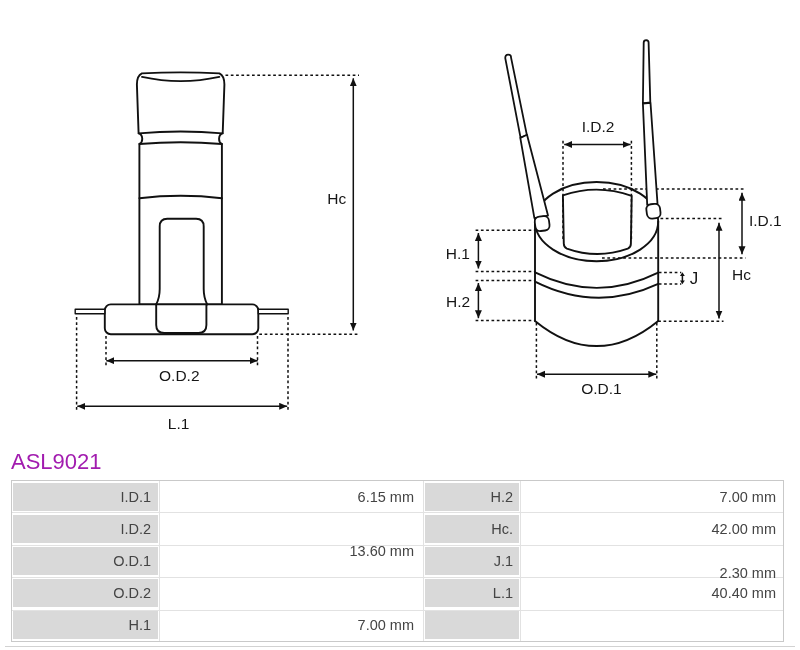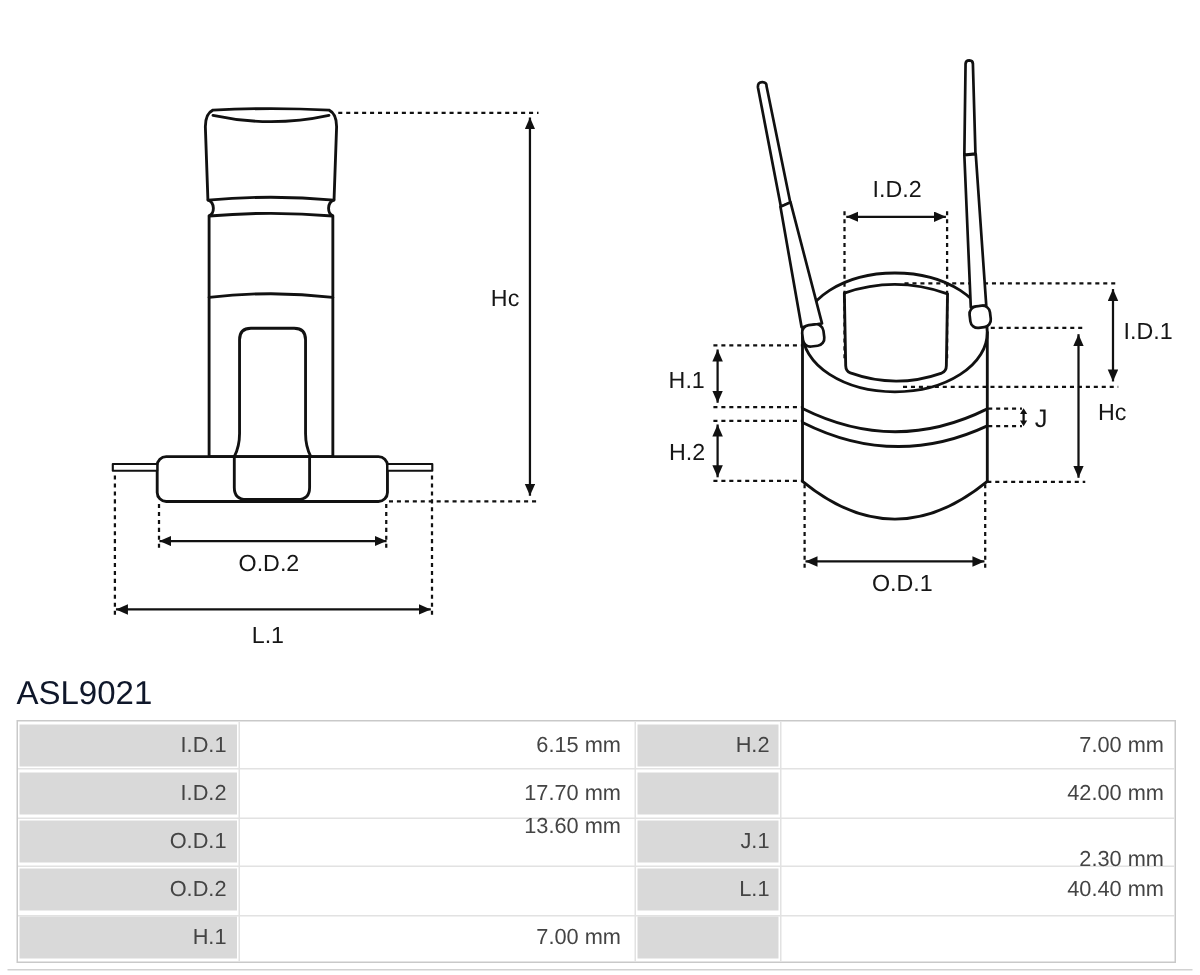--- a/index.html
+++ b/index.html
@@ -1,18 +1,18 @@
 <!DOCTYPE html>
 <html><head>
 <meta charset="utf-8">
 <style>
   html,body{margin:0;padding:0;background:#fff;}
   body{width:800px;height:650px;position:relative;font-family:"Liberation Sans",sans-serif;overflow:hidden;}
   #fig{position:absolute;left:0;top:0;}
-  #title{position:absolute;left:11px;top:449px;font-size:22px;color:#0f172a;}
+  #title{position:absolute;left:11px;top:449px;font-size:22px;color:#a21caf;}
   #tbl{position:absolute;left:11px;top:480px;width:771px;height:160px;border:1px solid #c9c9c9;}
   .hdiv{position:absolute;left:0;width:771px;height:1px;background:#e2e2e2;}
   .vdiv{position:absolute;top:0;width:1px;height:160px;background:#e2e2e2;}
   .lab{position:absolute;background:#d9d9d9;height:28px;}
   .txt{position:absolute;font-size:14.5px;color:#444;text-align:right;height:28px;line-height:28px;}
   #bline{position:absolute;left:5px;top:646px;width:790px;height:1px;background:#d2d2d2;}
 </style>
 </head>
 <body>
 <div id="svgwrap">
@@ -123,21 +123,21 @@
   <div class="lab" style="left:412.5px;top:66px;width:94px"></div>
   <div class="lab" style="left:1px;top:98px;width:144.5px"></div>
   <div class="lab" style="left:412.5px;top:98px;width:94px"></div>
   <div class="lab" style="left:1px;top:130px;width:144.5px"></div>
   <div class="lab" style="left:412.5px;top:130px;width:94px"></div>
   <div class="txt" style="left:1.5px;top:2px;width:137.5px">I.D.1</div>
   <div class="txt" style="left:150px;top:2px;width:252px">6.15 mm</div>
   <div class="txt" style="left:413px;top:2px;width:88px">H.2</div>
   <div class="txt" style="left:520px;top:2px;width:244px">7.00 mm</div>
   <div class="txt" style="left:1.5px;top:34px;width:137.5px">I.D.2</div>
-  <div class="txt" style="left:150px;top:34px;width:252px">17.70 mm</div>
+  <div class="txt" style="left:413px;top:34px;width:88px">Hc.</div>
   <div class="txt" style="left:520px;top:34px;width:244px">42.00 mm</div>
   <div class="txt" style="left:1.5px;top:66px;width:137.5px">O.D.1</div>
   <div class="txt" style="left:150px;top:56px;width:252px">13.60 mm</div>
   <div class="txt" style="left:413px;top:66px;width:88px">J.1</div>
   <div class="txt" style="left:520px;top:78px;width:244px">2.30 mm</div>
   <div class="txt" style="left:1.5px;top:98px;width:137.5px">O.D.2</div>
   <div class="txt" style="left:413px;top:98px;width:88px">L.1</div>
   <div class="txt" style="left:520px;top:98px;width:244px">40.40 mm</div>
   <div class="txt" style="left:1.5px;top:130px;width:137.5px">H.1</div>
   <div class="txt" style="left:150px;top:130px;width:252px">7.00 mm</div>

